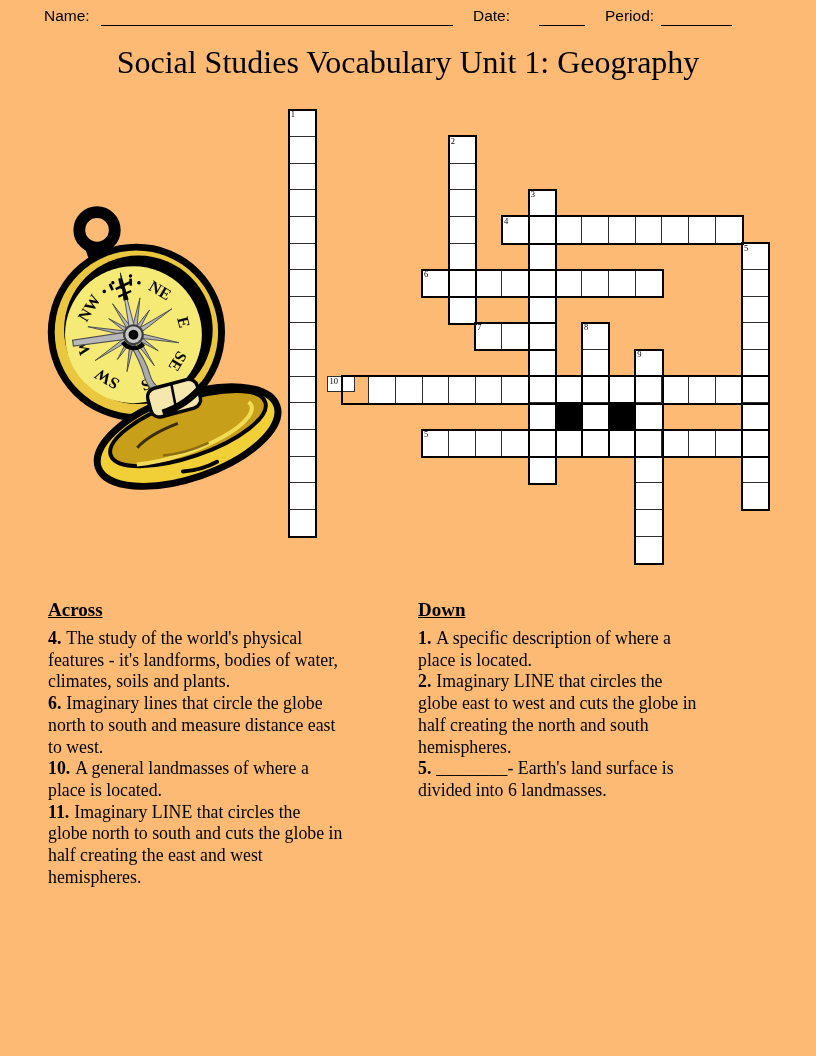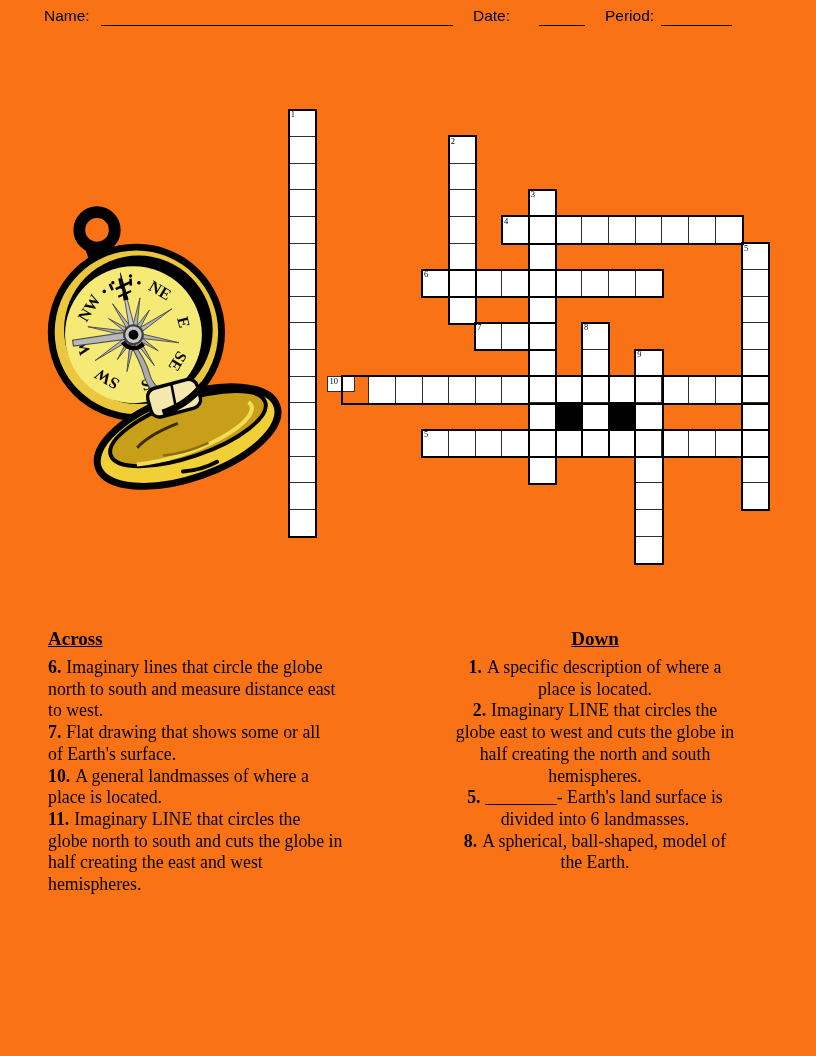--- a/index.html
+++ b/index.html
@@ -1,18 +1,18 @@
 <!DOCTYPE html>
 <html><head>
 <meta charset="utf-8">
 <style>
   html,body { margin:0; padding:0; background:#888; }
   .page {
     position:relative; width:816px; height:1056px; margin:0 auto;
-    background:#f97316; color:#000;
+    background:#fdba74; color:#000;
     font-family:"Liberation Serif", serif;
     overflow:hidden;
   }
   
   .hdr-label {
     position:absolute; top:7px;
     font-family:"Liberation Sans", sans-serif;
     font-size:15.5px; color:#000;
   }
   #name-label   { left:44px; }
@@ -43,43 +43,44 @@
     font-size:8.5px; line-height:9px;
     font-family:"Liberation Serif", serif; color:#000;
   }
   .word-outline {
     position:absolute; box-sizing:border-box;
     border:2.6px solid #000; pointer-events:none;
   }
   
   #compass-svg { position:absolute; left:36px; top:192px; }
   
-  .clue-col { position:absolute; top:599px; width:378px;margin-top:29px; }
+  .clue-col { position:absolute; top:599px; width:378px; }
   #across-col { left:48px; }
-  #down-col   { left:406px;text-align:center; }
+  #down-col   { left:418px; }
   .clue-heading {
     margin:0 0 7px 0; font-size:19px; font-weight:bold;
     text-decoration:underline;
   }
   .clue { margin:0; font-size:17.8px; line-height:21.7px; }
   .clue b { font-weight:bold; margin-right:5px; }
   .clue-text { white-space:pre-line; }
 </style>
 </head>
 <body>
 
 <div class="page">
 
   <span class="hdr-label" id="name-label">Name:</span>
   <span class="blank-line" id="name-line"></span>
   <span class="hdr-label" id="date-label">Date:</span>
   <span class="blank-line" id="date-line"></span>
   <span class="hdr-label" id="period-label">Period:</span>
   <span class="blank-line" id="period-line"></span>
 
+  <div class="title">Social Studies Vocabulary Unit 1: Geography</div>
 
   <svg id="compass-svg" width="252" height="312" viewBox="0 0 256 312">
 
     <path d="M49,52 L75,52 L69,70 L55,70 Z" fill="#000"></path>
     <circle cx="62" cy="36" r="18" fill="none" stroke="#000" stroke-width="12"></circle>
 
     <circle cx="102" cy="140" r="90" fill="#000"></circle>
     <circle cx="102" cy="140" r="83" fill="#EAC73E"></circle>
     <circle cx="104" cy="137.5" r="75.5" fill="#000"></circle>
     <circle cx="99" cy="142.5" r="69.5" fill="#F6EA76"></circle>
@@ -276,42 +277,41 @@
       <div class="word-outline" style="left: 185.32px; top: 211.98px; width: 82.58px; height: 29.26px;"></div>
       <div class="word-outline" style="left: 291.96px; top: 211.98px; width: 29.26px; height: 135.9px;"></div>
       <div class="word-outline" style="left: 345.28px; top: 238.64px; width: 29.26px; height: 215.88px;"></div>
       <div class="word-outline" style="left: 52.02px; top: 265.3px; width: 429.16px; height: 29.26px;"></div>
       <div class="word-outline" style="left: 132px; top: 318.62px; width: 349.18px; height: 29.26px;"></div>
     </div>
 
   <div class="clue-col" id="across-col">
     <p class="clue-heading">Across</p>
     <div id="across-clues">
+        <p class="clue"><b>4.</b><span class="clue-text">The study of the world's physical
+features - it's landforms, bodies of water,
+climates, soils and plants.</span></p>
         <p class="clue"><b>6.</b><span class="clue-text">Imaginary lines that circle the globe
 north to south and measure distance east
 to west.</span></p>
-        <p class="clue"><b>7.</b><span class="clue-text">Flat drawing that shows some or all
-of Earth's surface.</span></p>
         <p class="clue"><b>10.</b><span class="clue-text">A general landmasses of where a
 place is located.</span></p>
         <p class="clue"><b>11.</b><span class="clue-text">Imaginary LINE that circles the
 globe north to south and cuts the globe in
 half creating the east and west
 hemispheres.</span></p>
       </div>
   </div>
   <div class="clue-col" id="down-col">
     <p class="clue-heading">Down</p>
     <div id="down-clues">
         <p class="clue"><b>1.</b><span class="clue-text">A specific description of where a
 place is located.</span></p>
         <p class="clue"><b>2.</b><span class="clue-text">Imaginary LINE that circles the
 globe east to west and cuts the globe in
 half creating the north and south
 hemispheres.</span></p>
         <p class="clue"><b>5.</b><span class="clue-text">________- Earth's land surface is
 divided into 6 landmasses.</span></p>
-        <p class="clue"><b>8.</b><span class="clue-text">A spherical, ball-shaped, model of
-the Earth.</span></p>
       </div>
   </div>
 
 </div>
 
 </body></html>

